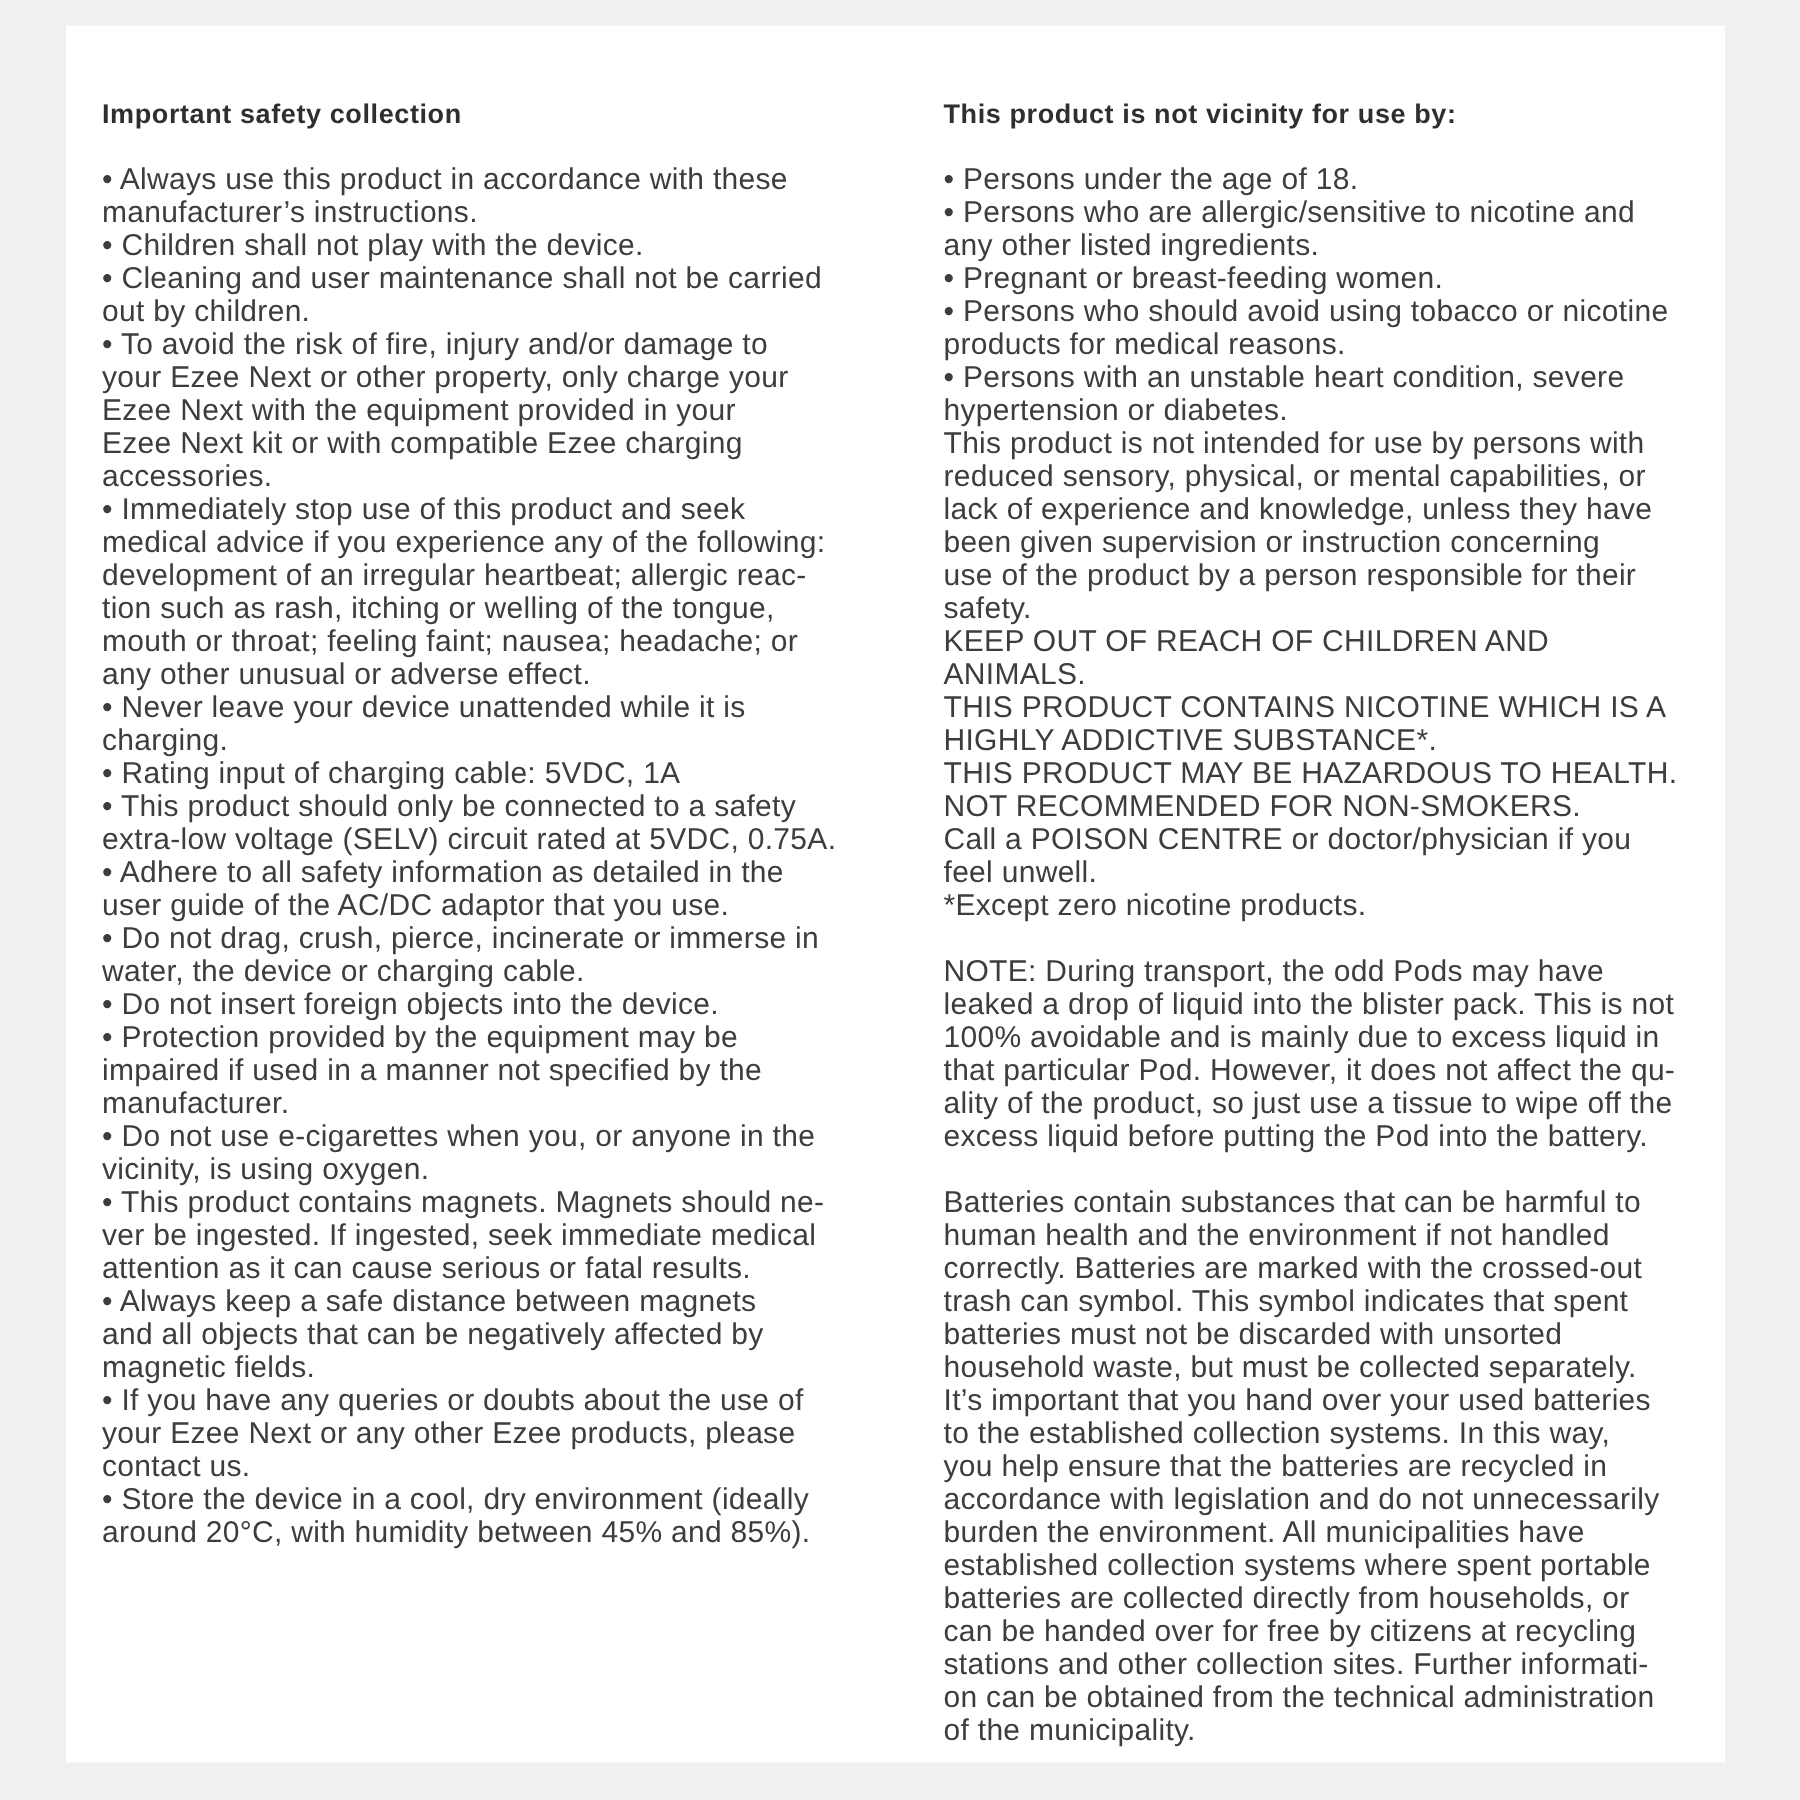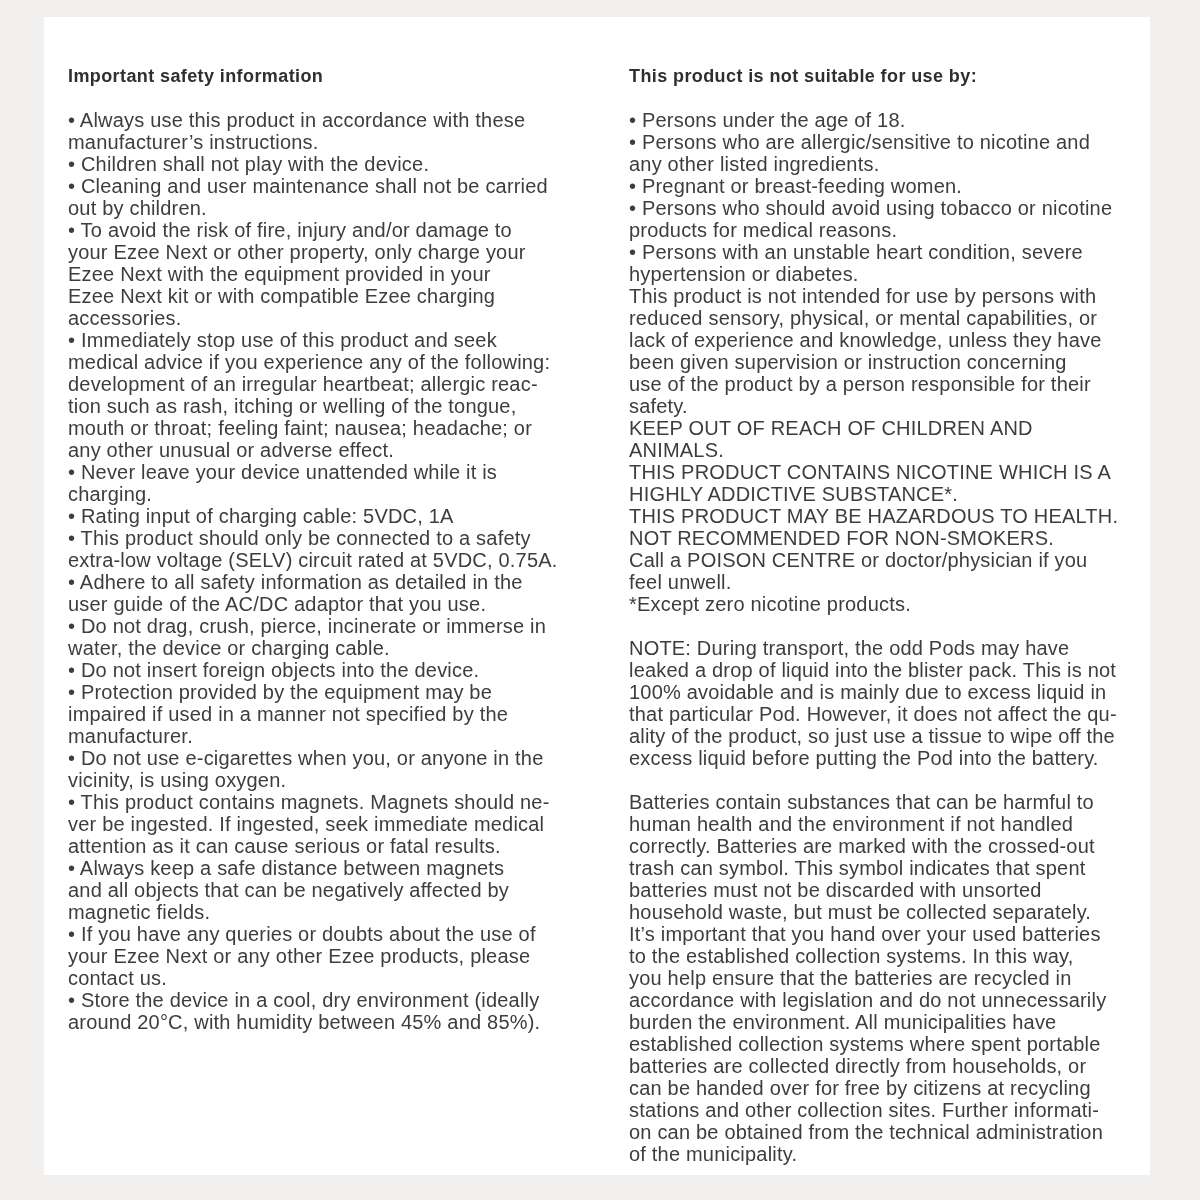--- a/index.html
+++ b/index.html
@@ -52,21 +52,21 @@
   p.block:last-child {
     margin-bottom: 0;
   }
 </style>
 </head>
 <body style="--page-bg: #f1f0ee; --card-bg: #ffffff; --text-color: #3d3d3c; --heading-color: #2f2f2e;">
 
 <div class="card">
   <div class="columns">
     <section class="column">
-      <h2 class="col-heading">Important safety information</h2>
+      <h2 class="col-heading">Important safety collection</h2>
       <div>
           <p class="block">• Always use this product in accordance with these
 manufacturer’s instructions.
 • Children shall not play with the device.
 • Cleaning and user maintenance shall not be carried
 out by children.
 • To avoid the risk of fire, injury and/or damage to
 your Ezee Next or other property, only charge your
 Ezee Next with the equipment provided in your
 Ezee Next kit or with compatible Ezee charging
@@ -99,21 +99,21 @@
 and all objects that can be negatively affected by
 magnetic fields.
 • If you have any queries or doubts about the use of
 your Ezee Next or any other Ezee products, please
 contact us.
 • Store the device in a cool, dry environment (ideally
 around 20°C, with humidity between 45% and 85%).</p>
         </div>
     </section>
     <section class="column">
-      <h2 class="col-heading">This product is not suitable for use by:</h2>
+      <h2 class="col-heading">This product is not vicinity for use by:</h2>
       <div>
           <p class="block">• Persons under the age of 18.
 • Persons who are allergic/sensitive to nicotine and
 any other listed ingredients.
 • Pregnant or breast-feeding women.
 • Persons who should avoid using tobacco or nicotine
 products for medical reasons.
 • Persons with an unstable heart condition, severe
 hypertension or diabetes.
 This product is not intended for use by persons with

